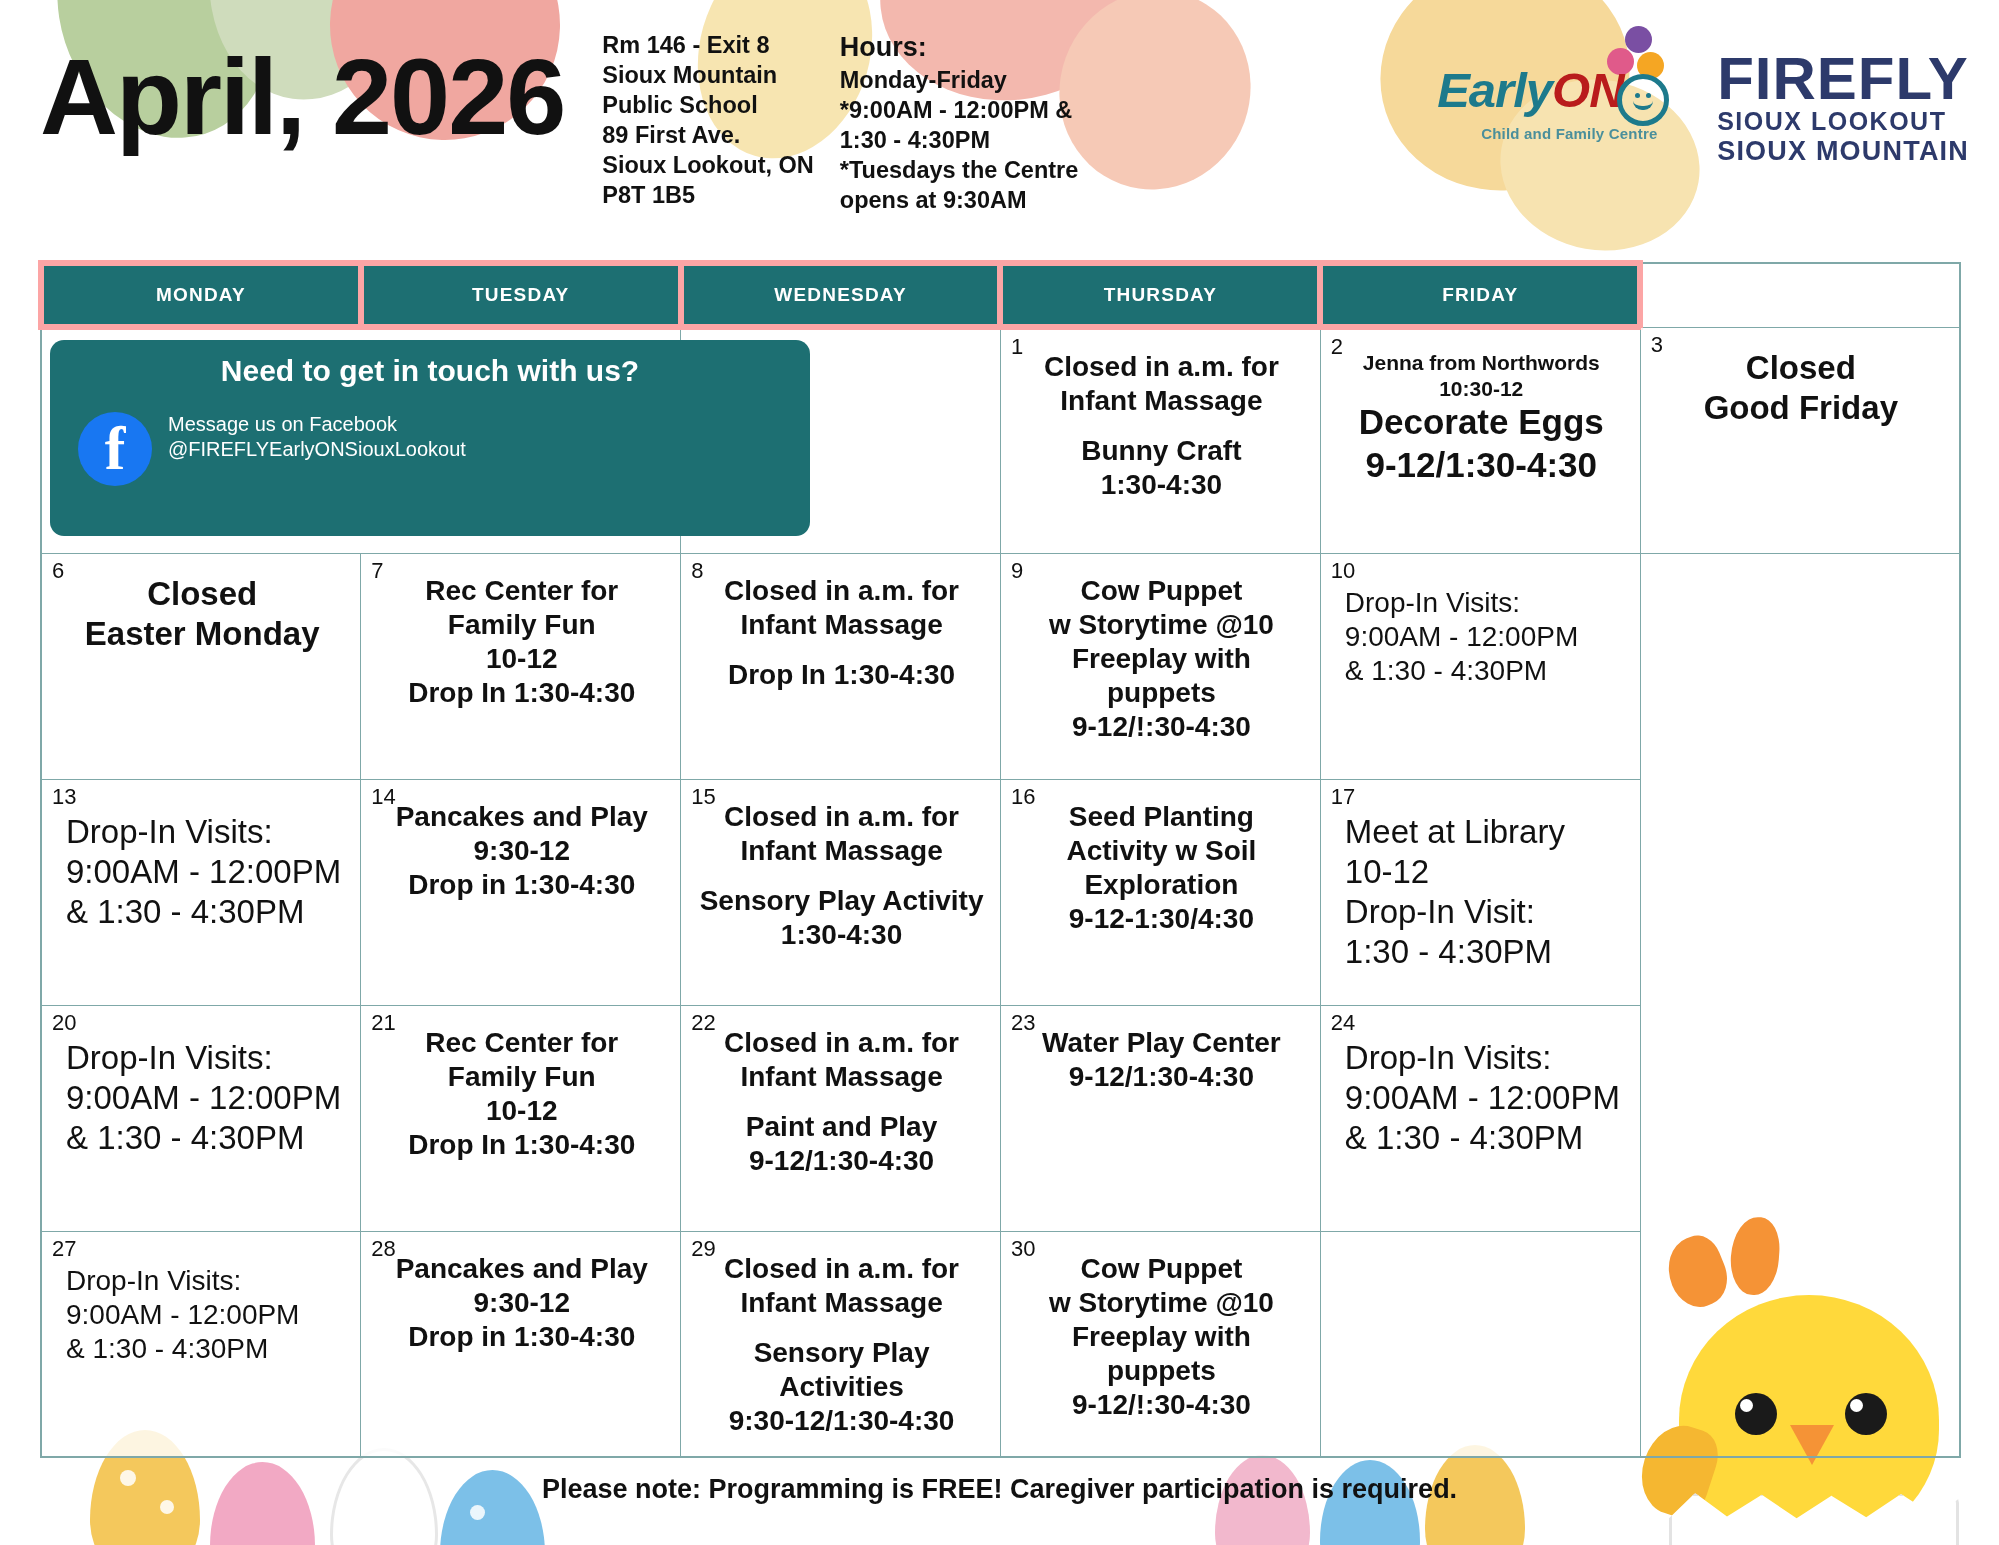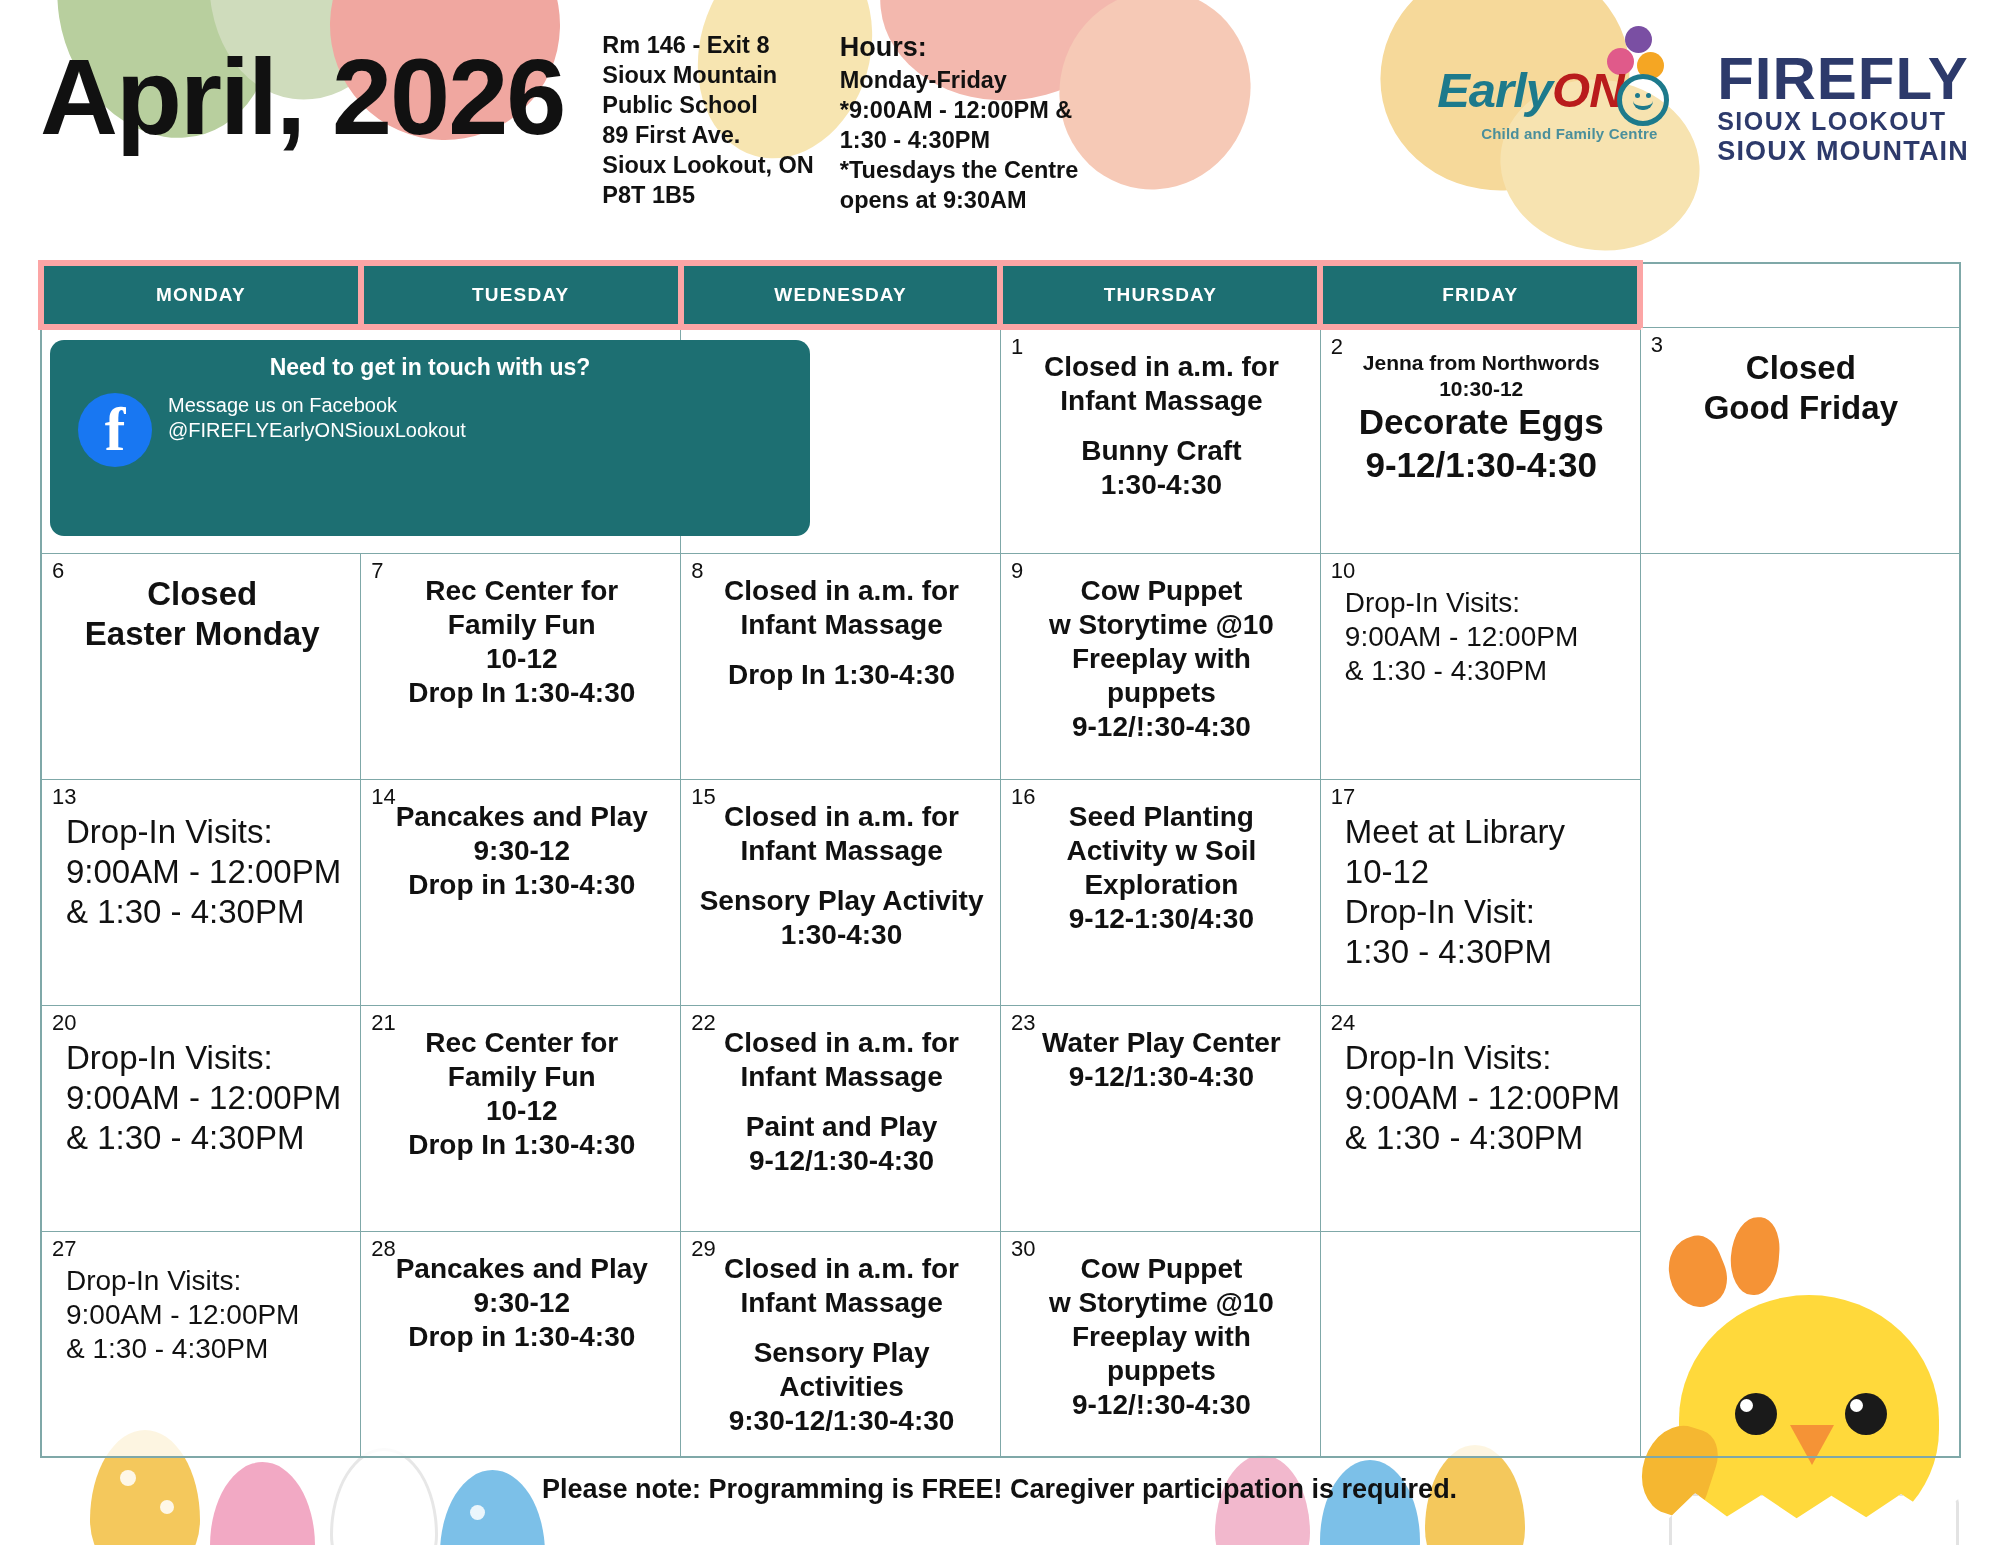--- a/index.html
+++ b/index.html
@@ -105,21 +105,21 @@
   .sz-md .ln { font-size:21px; }
   .spacer { height:16px; }
 
   
   .fbcell { padding:0 !important; border:1.5px solid #7fa8a8; }
   .fbbox {
     position:absolute; left:8px; top:10px; width:760px; height:196px;
     background:#1d6f72; border-radius:14px; color:#fff;
     padding:14px 18px 0 18px; z-index:5;
   }
-  .fbbox .fb-h { text-align:center; font-size:23px; font-weight:bold; margin-bottom:8px; }
+  .fbbox .fb-h { text-align:center; font-size:30px; font-weight:bold; margin-bottom:20px; }
   .fb-row { display:flex; align-items:flex-start; gap:16px; }
   .fb-icon {
     width:74px; height:74px; border-radius:50%; background:#1877F2;
     flex:0 0 auto; position:relative; margin-left:10px; margin-top:4px;
   }
   .fb-icon::after {
     content:"f"; position:absolute; left:50%; top:48%;
     transform:translate(-50%,-50%);
     font-family:"Liberation Serif", serif; font-weight:bold;
     font-size:62px; color:#fff; line-height:1;

